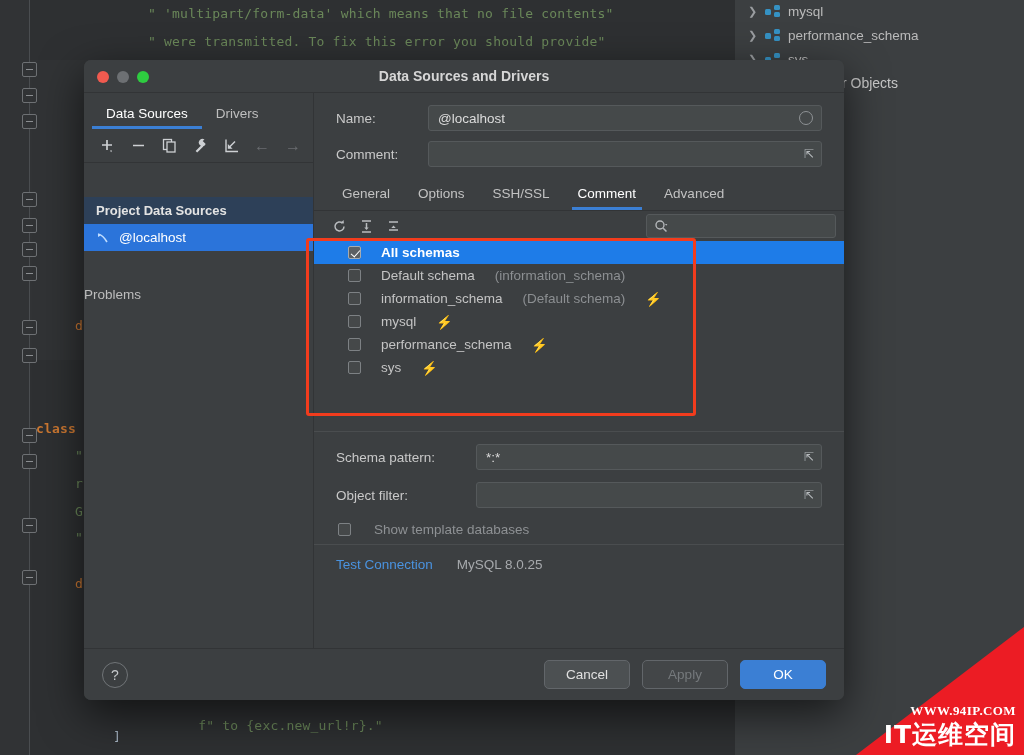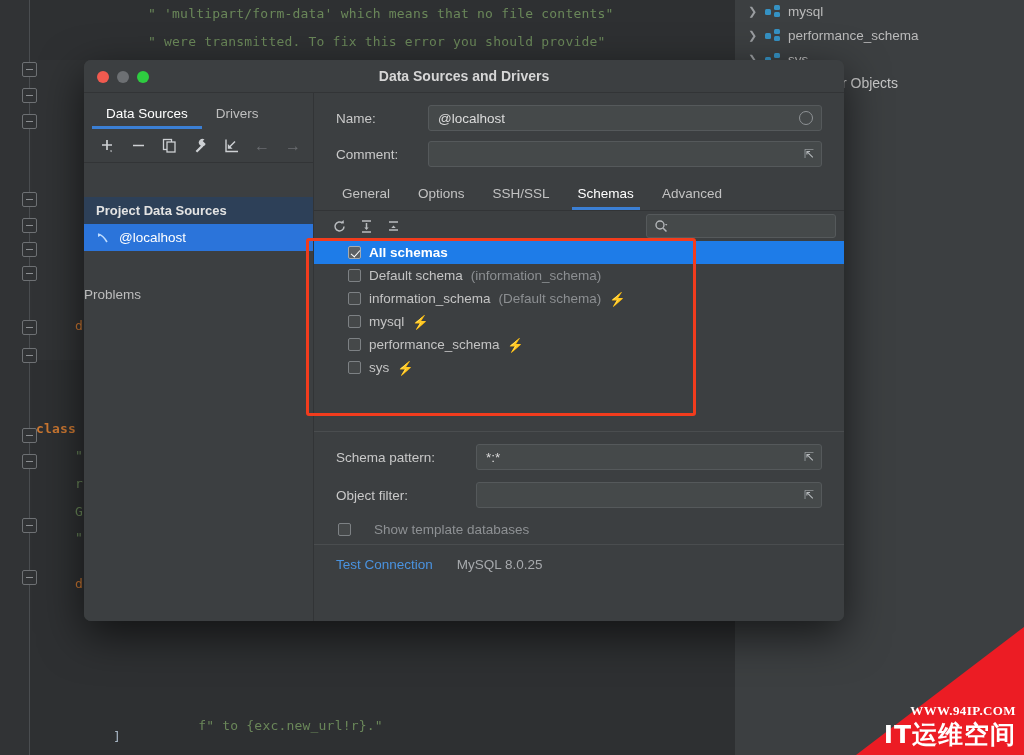--- a/index.html
+++ b/index.html
@@ -65,21 +65,21 @@
   }
   .db-ico i.a { left: 0; top: 4px; width: 6px; height: 6px; }
   .db-ico i.b { left: 9px; top: 0px; width: 6px; height: 5px; }
   .db-ico i.c { left: 9px; top: 7px; width: 6px; height: 5px; }
   .right-label {
     position: absolute; font-size: 14px; color: #c8c8c8;
   }
 
   
   .dialog {
-    position: absolute; left: 84px; top: 60px; width: 760px; height: 561px;
+    position: absolute; left: 84px; top: 60px; width: 760px; height: 640px;
     background: #3c3f41; border-radius: 7px;
     box-shadow: 0 14px 44px rgba(0,0,0,.62);
     overflow: hidden;
   }
   .titlebar {
     height: 33px; background: #3c3f41; position: relative;
     border-bottom: 1px solid #323436;
   }
   .lights { position: absolute; left: 13px; top: 11px; display: flex; gap: 8px; }
   .light { width: 12px; height: 12px; border-radius: 50%; }
@@ -175,21 +175,21 @@
   }
   .lti { color: #b9bcbf; display: flex; }
   .searchbox {
     position: absolute; right: 8px; top: 3px; width: 190px; height: 24px;
     background: #45494a; border: 1px solid #55595b; border-radius: 3px;
     display: flex; align-items: center; padding-left: 7px;
   }
 
   .schema-list { background: #3c3f41; }
   .srow {
-    display: flex; align-items: center; gap: 8px; height: 23px;
+    display: flex; align-items: center; gap: 20px; height: 23px;
     padding-left: 34px; font-size: 13.5px; color: #c4c4c4;
   }
   .srow.sel { background: #1e7ce8; color: #ffffff; padding-left: 34px; }
   .cbx {
     width: 13px; height: 13px; border: 1px solid #7d8184; border-radius: 2px;
     background: #454849; flex: none; position: relative;
   }
   .cbx.on { background: #5c6063; border-color: #a7abae; }
   .cbx.on:after {
     content: ""; position: absolute; left: 3.5px; top: 1px;
@@ -413,21 +413,21 @@
           <span class="inputbox">
             <span></span>
             <span class="expander">⇱</span>
           </span>
         </div>
 
         <div class="ctabs">
           <div class="ctab">General</div>
           <div class="ctab">Options</div>
           <div class="ctab">SSH/SSL</div>
-          <div class="ctab active">Schemas</div>
+          <div class="ctab active">Comment</div>
           <div class="ctab">Advanced</div>
         </div>
 
         <div class="list-toolbar">
           <span class="lti">
             <svg width="15" height="15" viewBox="0 0 15 15">
               <path d="M12 7.5 a4.5 4.5 0 1 1 -1.5 -3.4" stroke="#b9bcbf" stroke-width="1.5" fill="none"></path>
               <path d="M11.6 1 l0.3 3.6 l-3.4 -0.6 z" fill="#b9bcbf"></path>
             </svg>
           </span>
@@ -513,20 +513,25 @@
         <div class="test-bar">
           <span class="link">Test Connection</span>
           <span class="ver">MySQL 8.0.25</span>
         </div>
 
       </div>
     </div>
 
     <div class="footer">
       <div class="help-btn">?</div>
+      <div class="btns">
+        <div class="btn">Cancel</div>
+        <div class="btn disabled">Apply</div>
+        <div class="btn primary">OK</div>
+      </div>
     </div>
   </div>
 
   <div class="annot"></div>
 
   <div class="wm">
     <div class="wm-tri"></div>
     <div class="wm-url">WWW.94IP.COM</div>
     <div class="wm-cn">IT运维空间</div>
   </div>

